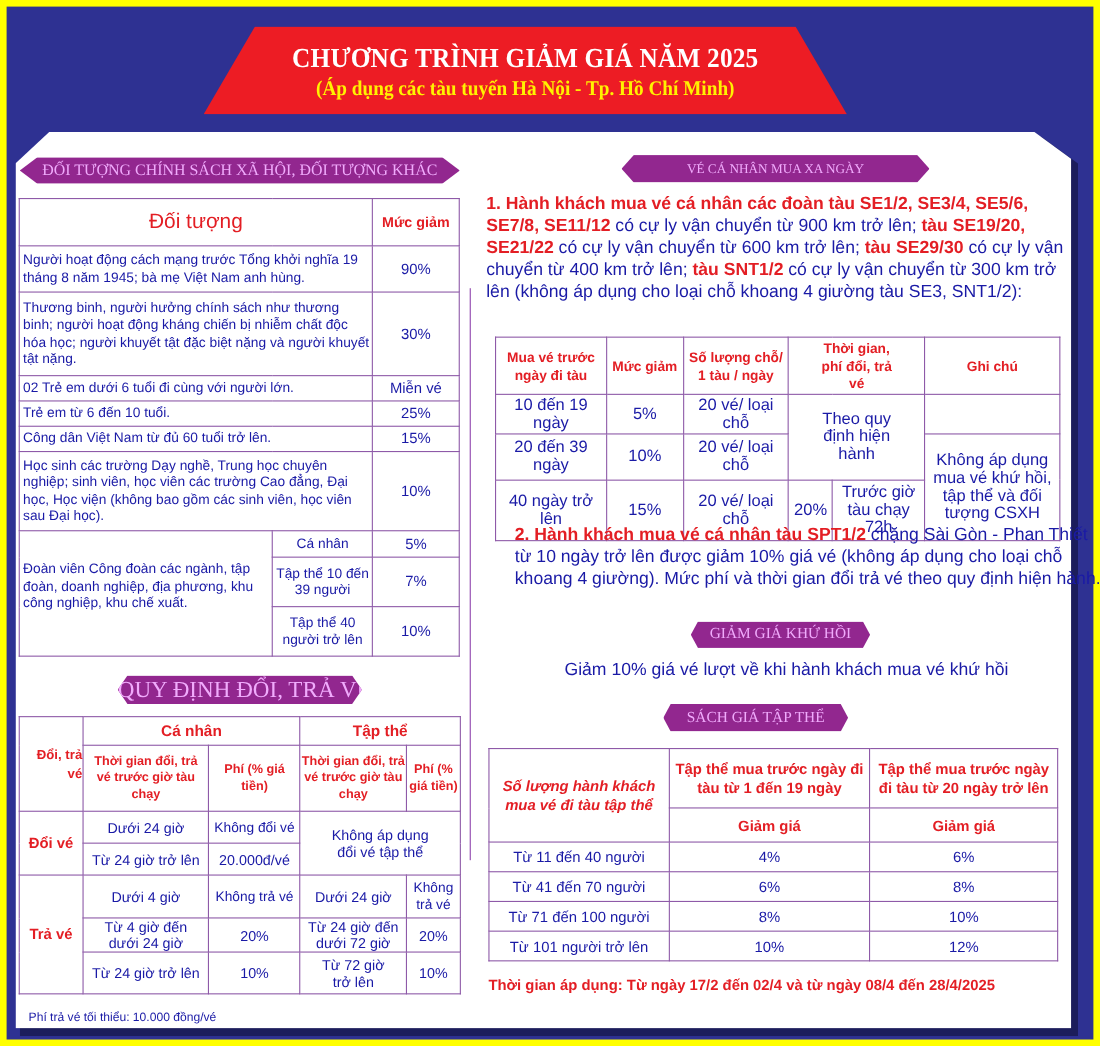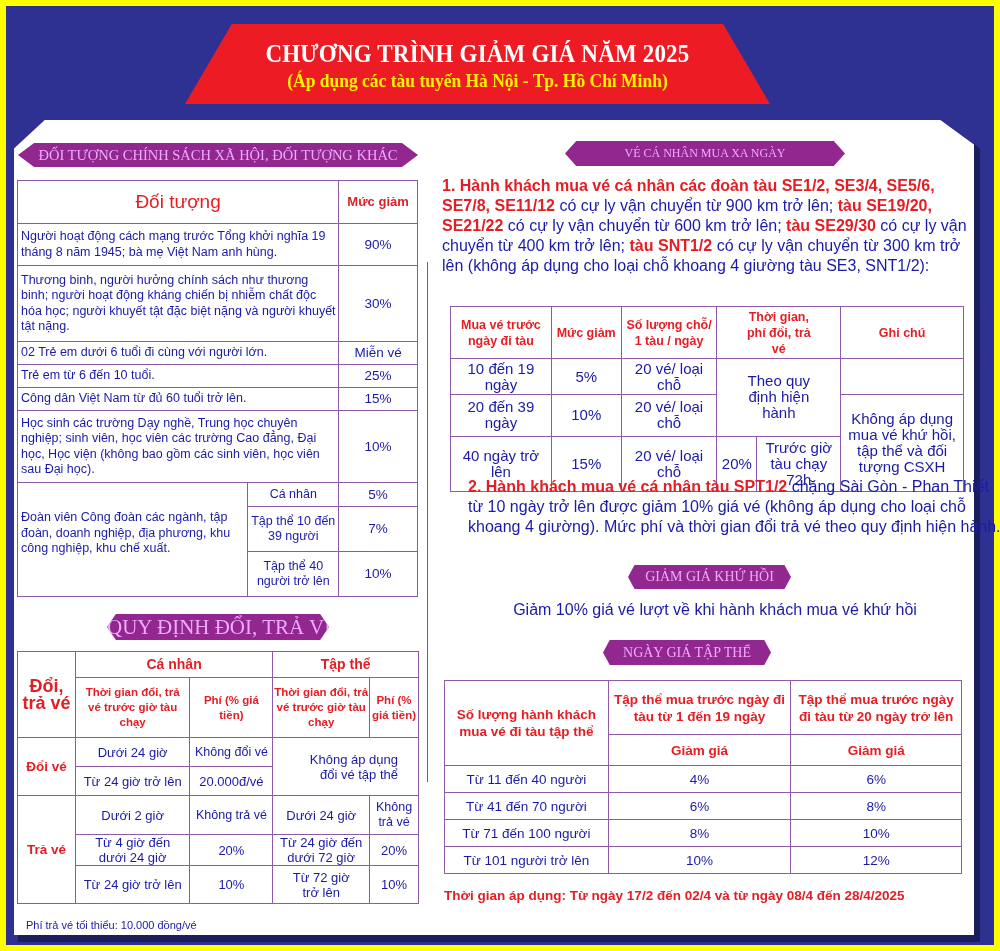--- a/index.html
+++ b/index.html
@@ -122,43 +122,43 @@
 <table class="t-rule" style="left:17px; top:651px; width:402px;">
   <colgroup>
       <col style="width:58px">
       <col style="width:115px">
       <col style="width:83px">
       <col style="width:97px">
       <col style="width:49px">
     </colgroup>
   <tbody>
       <tr style="height:26px">
-    <td rowspan="2" class="hbig" style="font-size:18px; line-height:17px;">Đổi, trả vé</td>
+    <td rowspan="2" class="hbig" style="font-size:12px; line-height:17px;text-align:right;">Đổi, trả vé</td>
     <td colspan="2" class="hbig">Cá nhân</td>
     <td colspan="2" class="hbig">Tập thể</td>
   </tr>
   <tr style="height:60px">
     <td class="h" style="padding:0 8px;">Thời gian đổi, trả vé trước giờ tàu chạy</td>
     <td class="h" style="padding:0 8px;">Phí (% giá tiền)</td>
     <td class="h">Thời gian đổi, trả vé trước giờ tàu chạy</td>
     <td class="h">Phí (% giá tiền)</td>
   </tr>
   <tr style="height:29px">
     <td rowspan="2" class="redb" style="font-size:13.5px;">Đổi vé</td>
     <td>Dưới 24 giờ</td>
     <td style="font-size:12.5px;">Không đổi vé</td>
-    <td colspan="2" rowspan="2" style="padding:0 20px;text-align:right;">Không áp dụng đổi vé tập thể</td>
+    <td colspan="2" rowspan="2" style="padding:0 20px;">Không áp dụng đổi vé tập thể</td>
   </tr>
   <tr style="height:29px">
     <td>Từ 24 giờ trở lên</td>
     <td>20.000đ/vé</td>
   </tr>
   <tr style="height:39px">
     <td rowspan="3" class="redb" style="font-size:13.5px;">Trả vé</td>
-    <td>Dưới 2 giờ</td>
+    <td>Dưới 4 giờ</td>
     <td style="font-size:12.5px;">Không trả vé</td>
     <td>Dưới 24 giờ</td>
     <td style="font-size:12.5px;">Không trả vé</td>
   </tr>
   <tr style="height:24px">
     <td style="padding:0 18px;">Từ 4 giờ đến dưới 24 giờ</td>
     <td>20%</td>
     <td>Từ 24 giờ đến dưới 72 giờ</td>
     <td>20%</td>
   </tr>
@@ -225,32 +225,32 @@
   <b>2. Hành khách mua vé cá nhân tàu SPT1/2</b><span> chặng Sài Gòn - Phan Thiết từ 10 ngày trở lên được giảm 10% giá vé (không áp dụng cho loại chỗ khoang 4 giường). Mức phí và thời gian đổi trả vé theo quy định hiện hành.</span>
 </div>
 
 <div class="ribbon" style="left:628px; top:565px; width:163px; height:24px; font-size:14px; line-height:24px;">
   <span>GIẢM GIÁ KHỨ HỒI</span>
 </div>
 
 <div class="para" style="left:430px; top:600px; width:570px; text-align:center;">Giảm 10% giá vé lượt về khi hành khách mua vé khứ hồi</div>
 
 <div class="ribbon" style="left:603px; top:640px; width:168px; height:25px; font-size:14px; line-height:25px;">
-  <span>NGÀY GIÁ TẬP THỂ</span>
+  <span>SÁCH GIÁ TẬP THỂ</span>
 </div>
 
 <table class="t-group" style="left:444px; top:680px; width:518px;">
   <colgroup>
       <col style="width:164px">
       <col style="width:183px">
       <col style="width:171px">
     </colgroup>
   <tbody>
       <tr style="height:54px">
-    <td rowspan="2" class="h" style="padding:0 8px;">Số lượng hành khách mua vé đi tàu tập thể</td>
+    <td rowspan="2" class="h" style="padding:0 8px;font-style:italic;">Số lượng hành khách mua vé đi tàu tập thể</td>
     <td class="h">Tập thể mua trước ngày đi tàu từ 1 đến 19 ngày</td>
     <td class="h">Tập thể mua trước ngày đi tàu từ 20 ngày trở lên</td>
   </tr>
   <tr style="height:31px">
     <td class="h">Giảm giá</td>
     <td class="h">Giảm giá</td>
   </tr>
   <tr style="height:27px">
     <td>Từ 11 đến 40 người</td>
     <td>4%</td>

